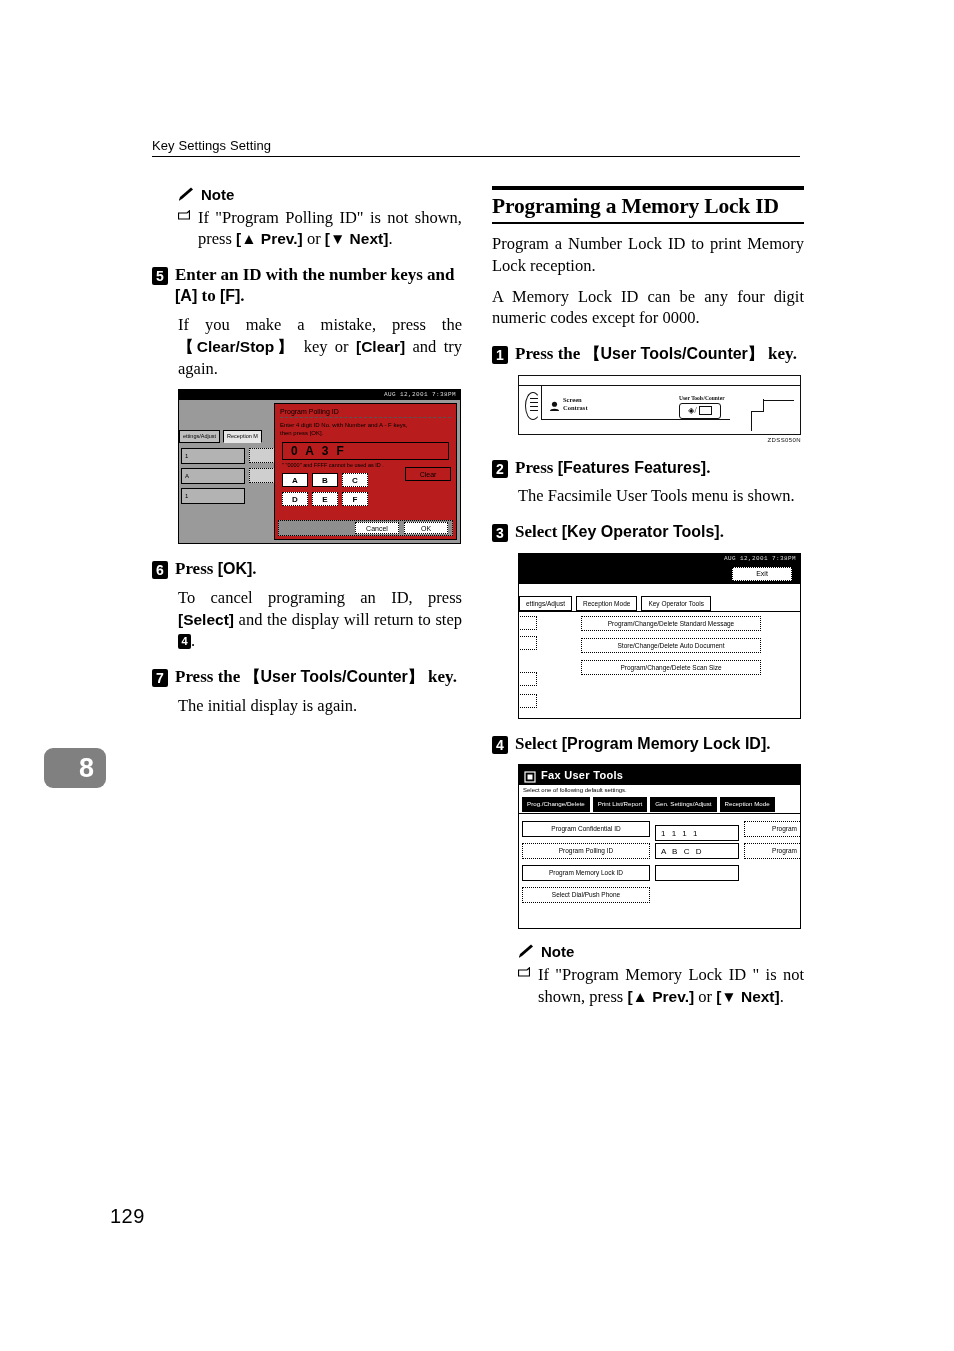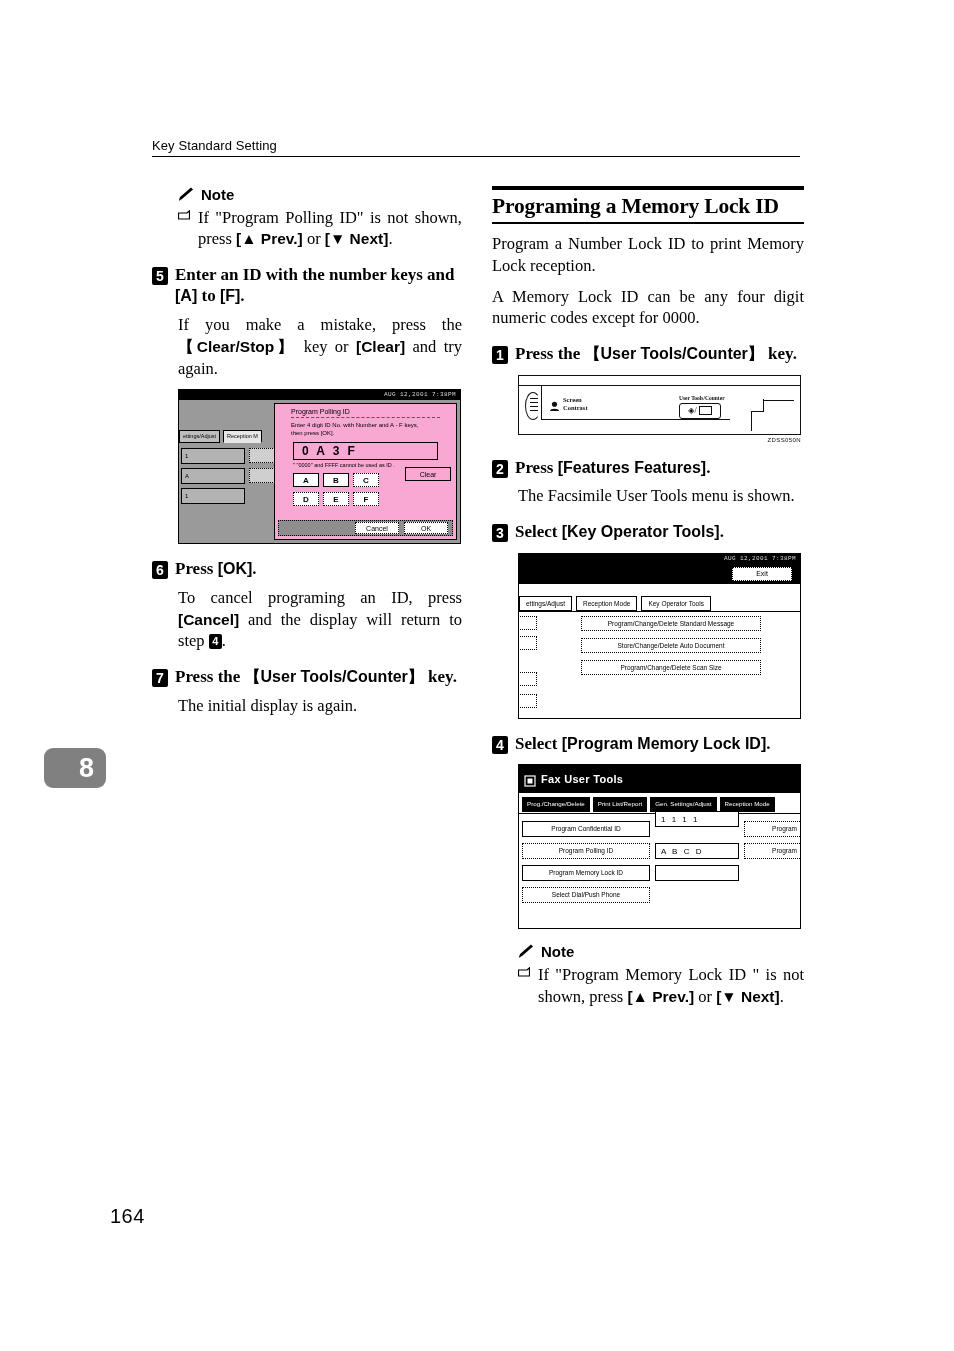--- a/index.html
+++ b/index.html
@@ -228,24 +228,24 @@
   .scrA .dashbox {
     position: absolute; left: 70px; width: 32px; height: 15px;
     background:#cfcfcf; border: 1.5px dotted #000; box-sizing: border-box;
   }
   .scrA .db1 { top: 58px; }
   .scrA .db2 { top: 78px; }
 
   .dialog {
     position: absolute;
     left: 95px; top: 13px; right: 3px; bottom: 3px;
-    background: #f9a8d4;
+    background: #b91c1c;
     border: 1.5px solid #000;
     box-sizing: border-box;
-    padding: 4px 16px;
+    padding: 4px 5px;
   }
   .dlg-title { font-size: 7px; color:#000; }
   .dlg-sep { border-top: 1px dashed #555; margin: 2px 0 3px 0; }
   .dlg-instr { font-size: 6px; line-height: 1.35; color:#000; }
   .dlg-entry {
     margin: 4px 2px 2px 2px;
     border: 1.5px solid #000;
     height: 18px;
     font-size: 12px;
     font-weight: bold;
@@ -358,21 +358,21 @@
   }
   .scrC .menubtn {
     position:absolute; left:62px; width:180px; height:15px;
     background:#fff; border:1.6px dotted #000; box-sizing:border-box;
     font-size:6.5px; text-align:center; line-height:13px; color:#000;
   }
 
   
   .scrD { width: 283px; height: 165px; }
   .scrD .titlebar {
-    position:absolute; left:0; top:0; right:0; height:28px;
+    position:absolute; left:0; top:0; right:0; height:20px;
     background:#000; color:#fff;
     display:flex; align-items:center; gap:5px; padding-left:5px;
     box-sizing:border-box;
   }
   .scrD .titlebar .ttl { font-size:11px; font-weight:bold; letter-spacing:.3px;}
   .scrD .faxicon { width:12px; height:12px; display:inline-block; }
   .scrD .subtitle {
     position:absolute; left:4px; top:22px; font-size:6px; color:#000;
   }
   .scrD .tabrow3 {
@@ -397,29 +397,29 @@
   .scrD .rbtn {
     position:absolute; right:-2px; width:58px; height:16px;
     background:#fff; border:1.4px dotted #000; box-sizing:border-box;
     font-size:6.5px; text-align:right; padding-right:4px; line-height:14px;
   }
 </style>
 </head>
 <body>
 
 <div class="page-header">
-  <div class="hdr-text">Key Standard Setting</div>
+  <div class="hdr-text">Key Settings Setting</div>
   <div class="hdr-rule"></div>
 </div>
 
 <div class="chapter-tab">
   <span>8</span>
 </div>
 
-<div class="folio">164</div>
+<div class="folio">129</div>
 
 <div class="col col-left">
 
   <div class="note-head">
     <span class="pencil-icon">
       <svg viewBox="0 0 17 15" width="17" height="15">
         <path d="M1 13.5 L4 12 L15 2.5 L13 0.6 L2 10 Z" fill="#000"></path>
         <path d="M1 13.5 L2.6 12.9 L1.6 12.0 Z" fill="#000"></path>
       </svg>
     </span>
@@ -482,21 +482,21 @@
           <div class="fbtn">OK</div>
         </div>
       </div>
     </div>
   </div>
 
   <div class="step">
     <span class="step-num">6</span>
     <span class="step-title"><span>Press </span><span class="sans">[OK]</span><span>.</span></span>
   </div>
-  <div class="para"><span>To cancel programing an ID, press </span><span class="bkt">[Cancel]</span><span> and the display will return to step </span><span class="inline-num">4</span><span>.</span></div>
+  <div class="para"><span>To cancel programing an ID, press </span><span class="bkt">[Select]</span><span> and the display will return to step </span><span class="inline-num">4</span><span>.</span></div>
 
   <div class="step">
     <span class="step-num">7</span>
     <span class="step-title"><span>Press the </span><span class="sans">【User Tools/Counter】</span><span> key.</span></span>
   </div>
   <div class="para">The initial display is again.</div>
 
 </div>
 
 <div class="col col-right">
@@ -597,21 +597,21 @@
       <div class="subtitle">Select one of following default settings.</div>
       <div class="tabrow3">
         <div class="tab3">Prog./Change/Delete</div>
         <div class="tab3">Print List/Report</div>
         <div class="tab3">Gen. Settings/Adjust</div>
         <div class="tab3">Reception Mode</div>
       </div>
       <div class="tabline3"></div>
 
       <div class="lbtn solid" style="top:56px">Program Confidential ID</div>
-      <div class="vfield" style="top:46px">1 1 1 1</div>
+      <div class="vfield" style="top:60px">1 1 1 1</div>
       <div class="rbtn" style="top:56px">Program</div>
 
       <div class="lbtn" style="top:78px">Program Polling ID</div>
       <div class="vfield" style="top:78px">A B C D</div>
       <div class="rbtn" style="top:78px">Program</div>
 
       <div class="lbtn solid" style="top:100px">Program Memory Lock ID</div>
       <div class="vfield" style="top:100px"></div>
 
       <div class="lbtn" style="top:122px">Select Dial/Push Phone</div>

